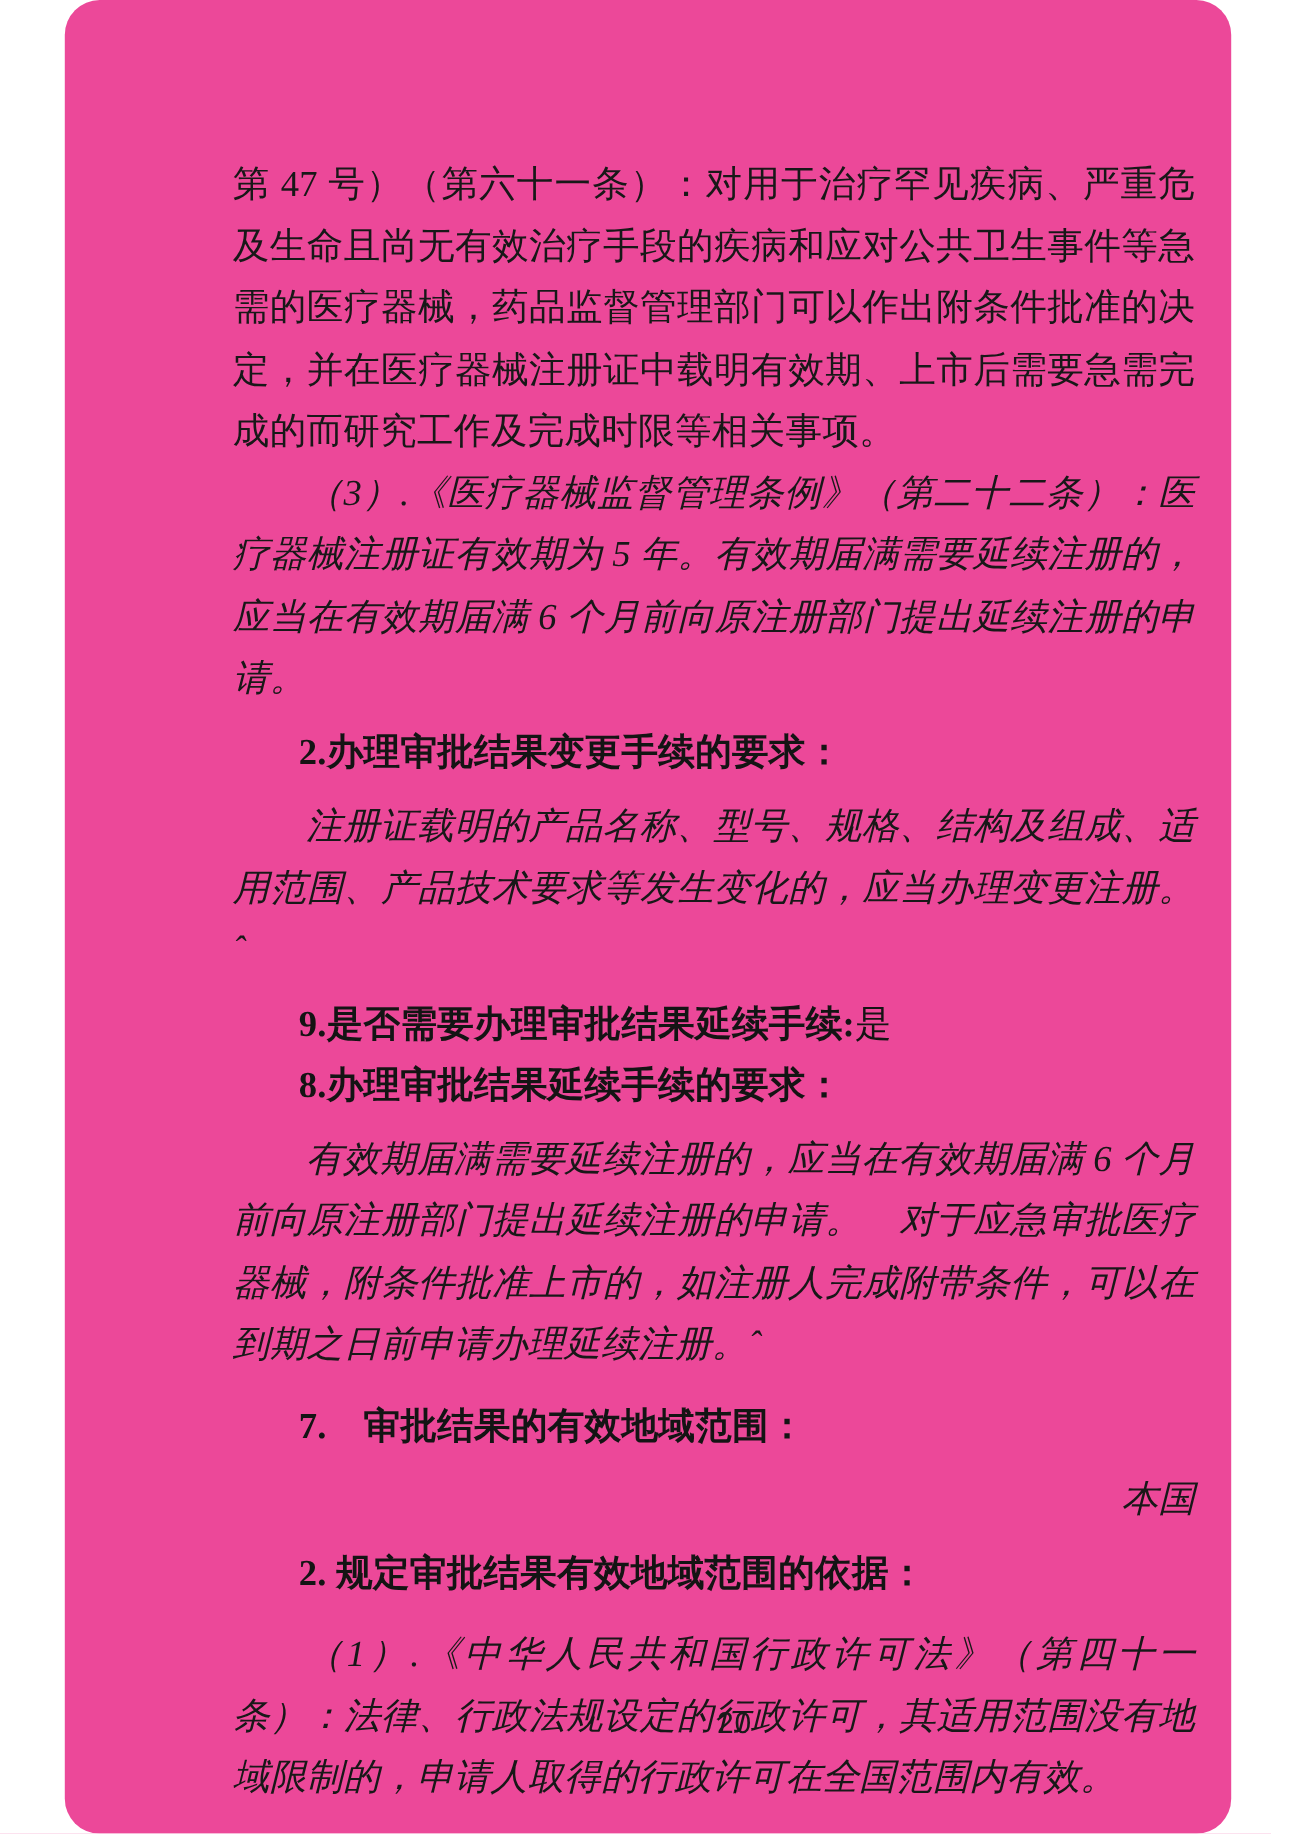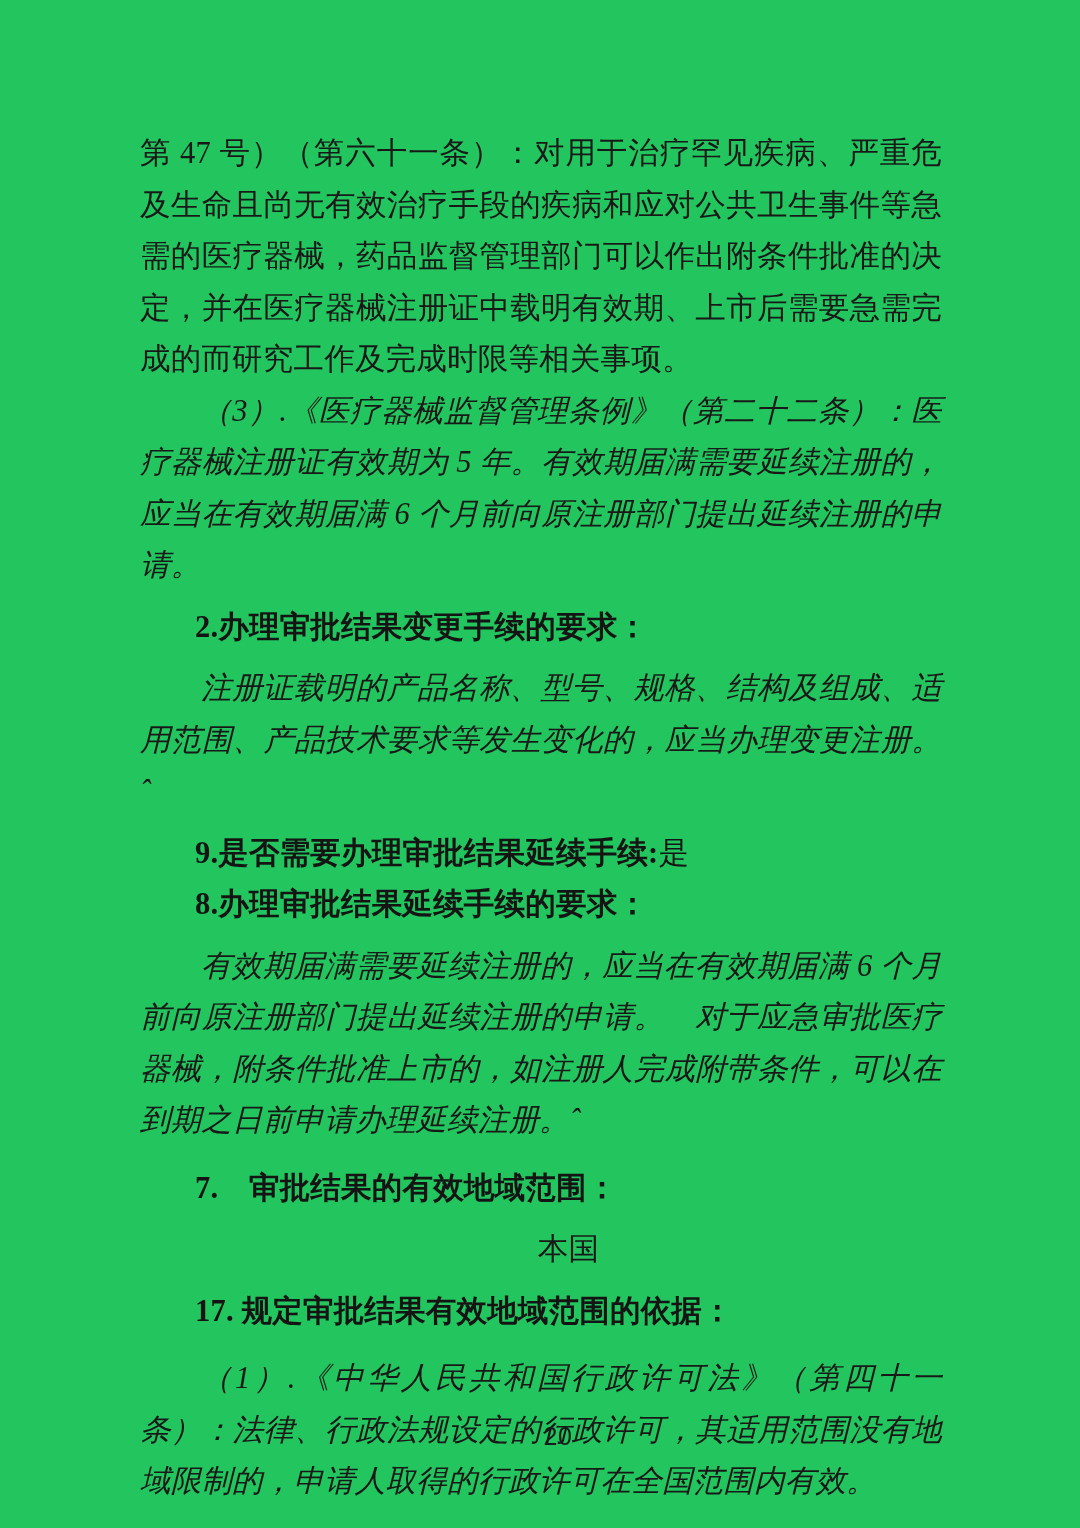--- a/index.html
+++ b/index.html
@@ -3,26 +3,27 @@
 <meta charset="utf-8">
 <style>
   html, body {
     margin: 0;
     padding: 0;
     background: #ffffff;
   }
 
   .page {
     position: relative;
-    width: 1080px;
+    width: 972px;
     height: 1528px;
-    background: #22c55e;
+    background: #ec4899;
     margin: 0 auto;
     overflow: hidden;
     box-sizing: border-box;
+    border-radius: 29px;
   }
 
   .content {
     position: absolute;
     left: 140px;
     top: 128px;
     width: 802px;
   }
 
   
@@ -69,23 +70,24 @@
   }
 
   
   .plain {
     font-family: "Liberation Serif", "DejaVu Serif", serif;
     font-size: 30.5px;
     line-height: 51.5px;
     color: #181818;
     margin: 0;
     text-indent: 55px;
-    text-align: center;
+    text-align: right;
     font-weight: normal;
     letter-spacing: 0.2px;
+    font-style: italic;
   }
 
   
   .gap-sm { height: 10px; }
   .gap-md { height: 16px; }
 
   
   .page-number {
     position: absolute;
     left: 18px;
@@ -131,21 +133,21 @@
     <div class="gap-md"></div>
 
     <p class="heading">7.　审批结果的有效地域范围：</p>
 
     <div class="gap-sm"></div>
 
     <p class="plain">本国</p>
 
     <div class="gap-sm"></div>
 
-    <p class="heading">17. 规定审批结果有效地域范围的依据：</p>
+    <p class="heading">2. 规定审批结果有效地域范围的依据：</p>
 
     <div class="gap-md"></div>
 
     <p class="para indent">（1）.《中华人民共和国行政许可法》（第四十一条）：法律、行政法规设定的行政许可，其适用范围没有地域限制的，申请人取得的行政许可在全国范围内有效。</p>
 
   </div>
 
   <div class="page-number">20</div>
 
 </div>

